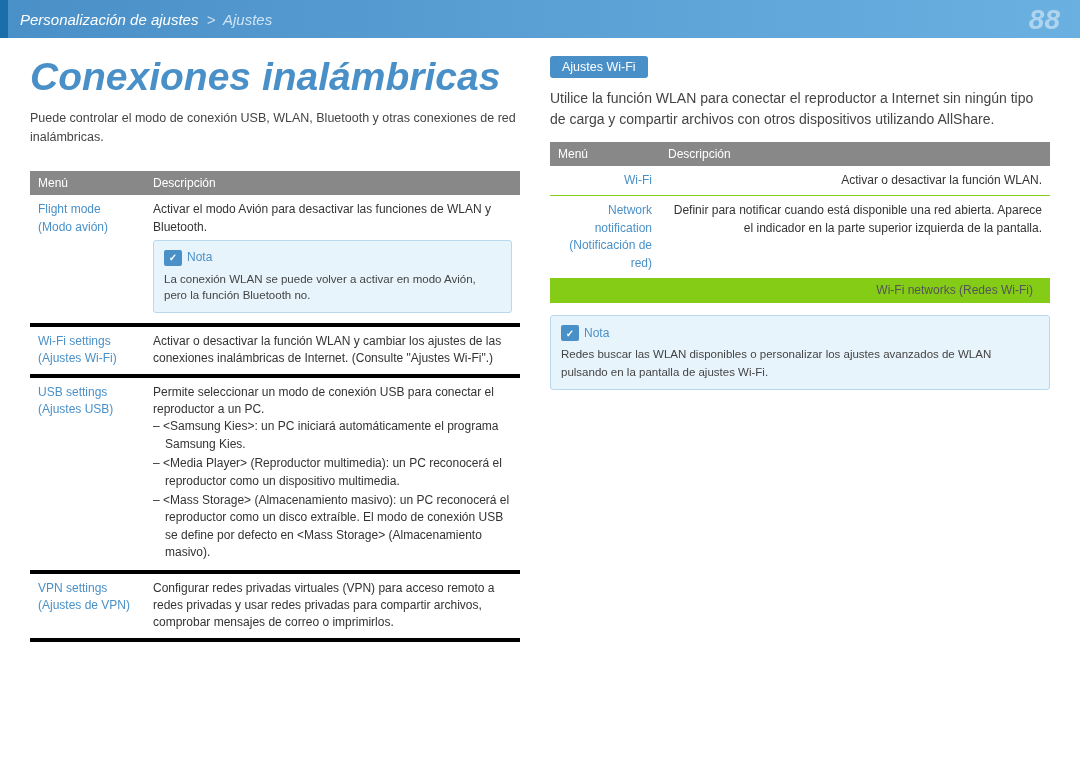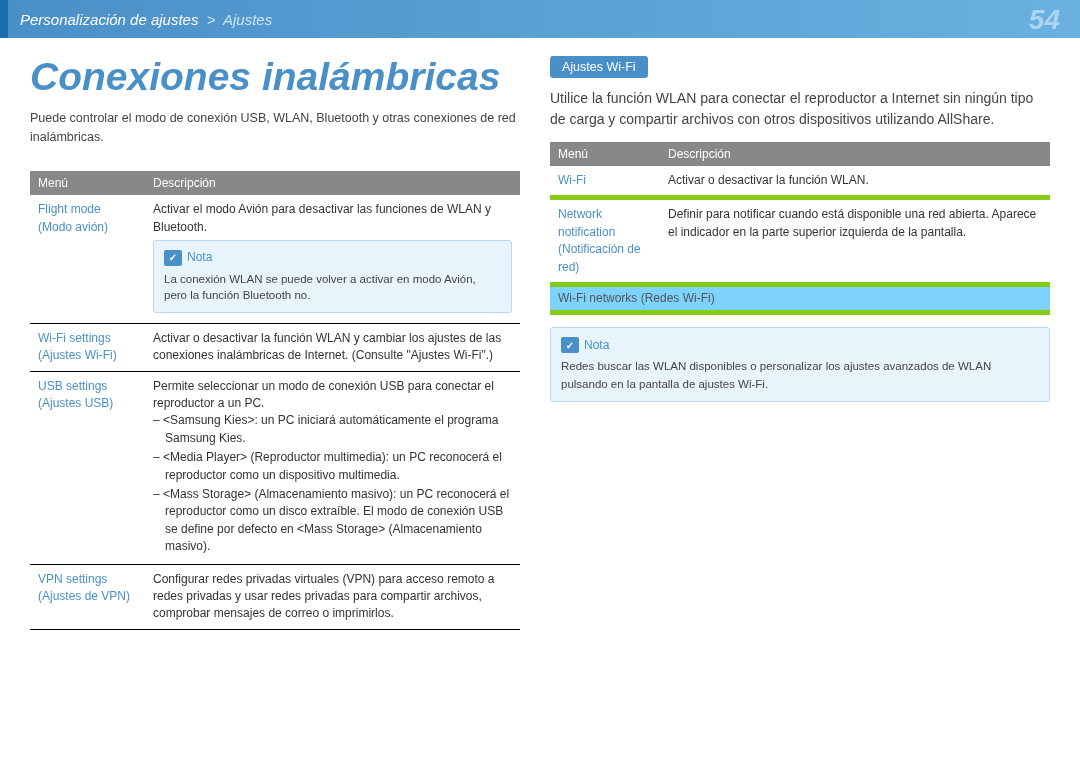--- a/index.html
+++ b/index.html
@@ -98,21 +98,21 @@
       font-size: 12px;
     }
     .settings-table thead tr th {
       background: #888;
       color: #fff;
       padding: 5px 8px;
       text-align: left;
       font-weight: normal;
     }
     .settings-table tbody tr {
-      border-bottom: 1px solid #000000;
+      border-bottom: 4px solid #000000;
       vertical-align: top;
       margin-left: 40px;
     }
     .settings-table tbody tr td {
       padding: 6px 8px;
       vertical-align: top;
       line-height: 1.45;
     }
     .settings-table tbody tr td:first-child {
       color: #4a90c8;
@@ -180,38 +180,39 @@
       font-size: 12px;
     }
     .wifi-table thead tr th {
       background: #888;
       color: #fff;
       padding: 5px 8px;
       text-align: left;
       font-weight: normal;
     }
     .wifi-table tbody tr {
-      border-bottom: 5px solid #84cc16;
+      border-bottom: 1px solid #84cc16;
       vertical-align: top;
+      text-align: right;
     }
     .wifi-table tbody tr td {
       padding: 6px 8px;
       vertical-align: top;
       line-height: 1.45;
     }
     .wifi-table tbody tr td:first-child {
       color: #4a90c8;
       width: 110px;
       font-size: 12px;
     }
     .wifi-networks-row td {
-      background: #7dd3fc;
+      background: #84cc16;
       color: #555 !important;
       font-size: 11px;
-      padding: 3px 8px !important;
+      padding: 3px 17px !important;
     }
 
     .note-box-right {
       background: #e8f4fc;
       border: 1px solid #b8d8f0;
       border-radius: 3px;
       padding: 8px 10px;
       margin-top: 12px;
       font-size: 11.5px;
       color: #444;
@@ -234,21 +235,21 @@
 </head>
 <body>
 
 <div class="header-bar">
   <div class="blue-stripe"></div>
   <div class="header-breadcrumb">
     <span class="part1">Personalización de ajustes</span>
     <span class="separator">&gt;</span>
     <span class="part2">Ajustes</span>
   </div>
-  <div class="page-number">54</div>
+  <div class="page-number">88</div>
 </div>
 
 <div class="main-content">
 
   <div class="left-col">
     <div class="page-title">Conexiones inalámbricas</div>
     <p class="intro-text">Puede controlar el modo de conexión USB, WLAN, Bluetooth y otras conexiones de red inalámbricas.</p>
 
     <table class="settings-table">
       <thead>

